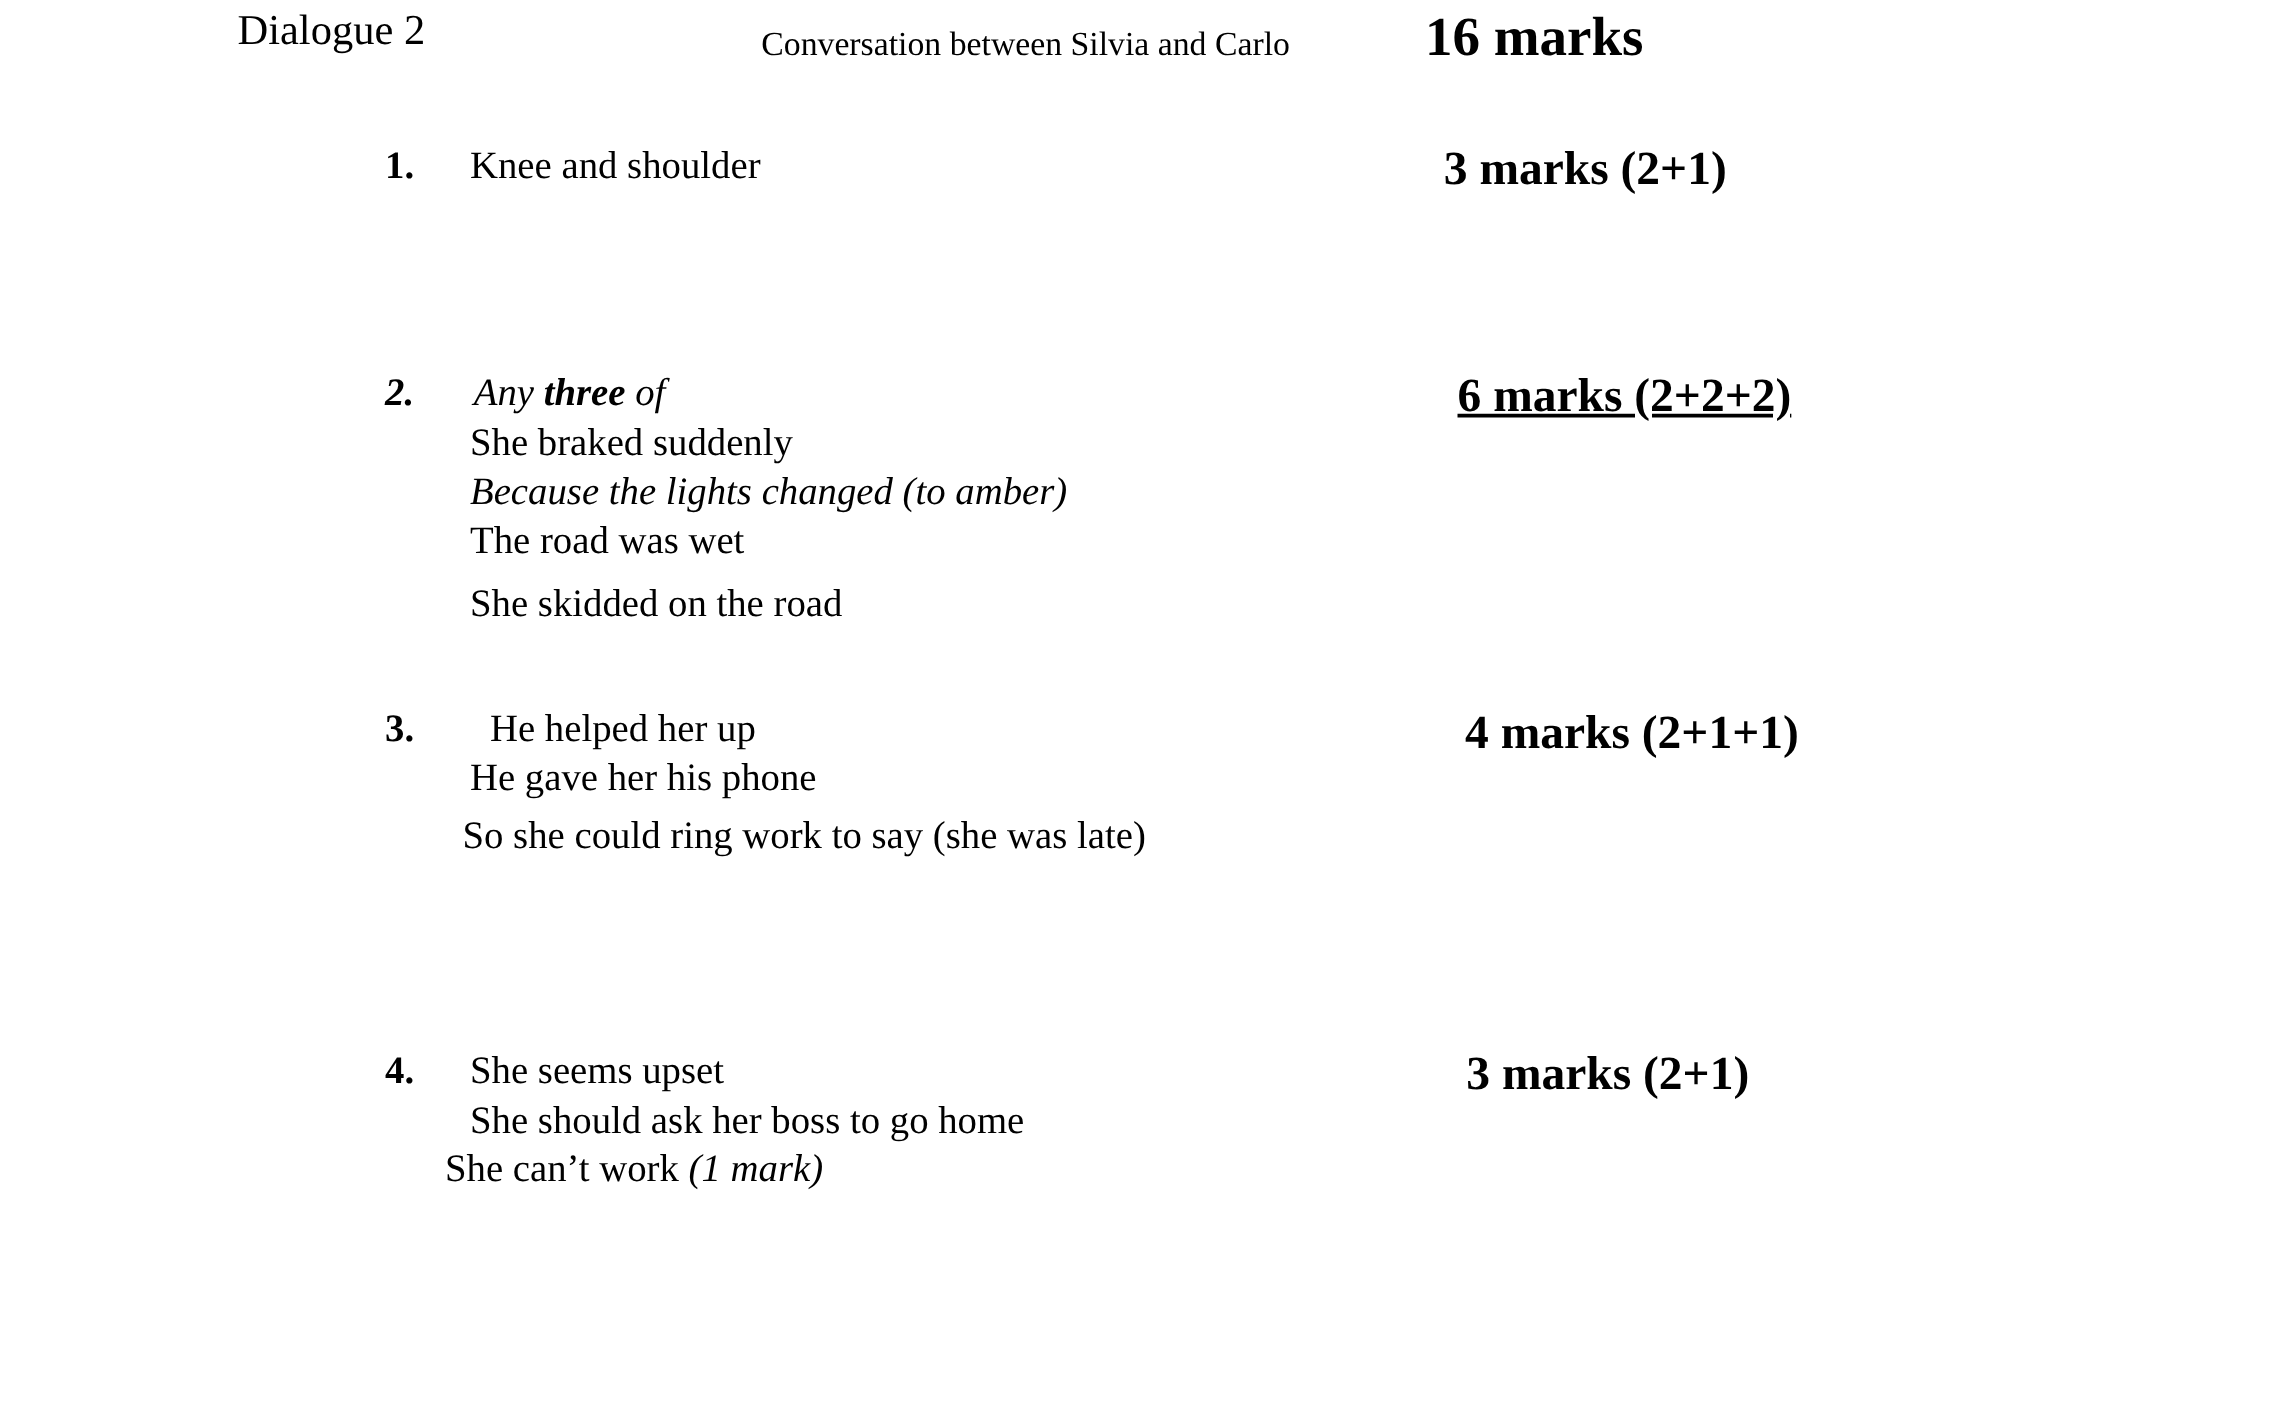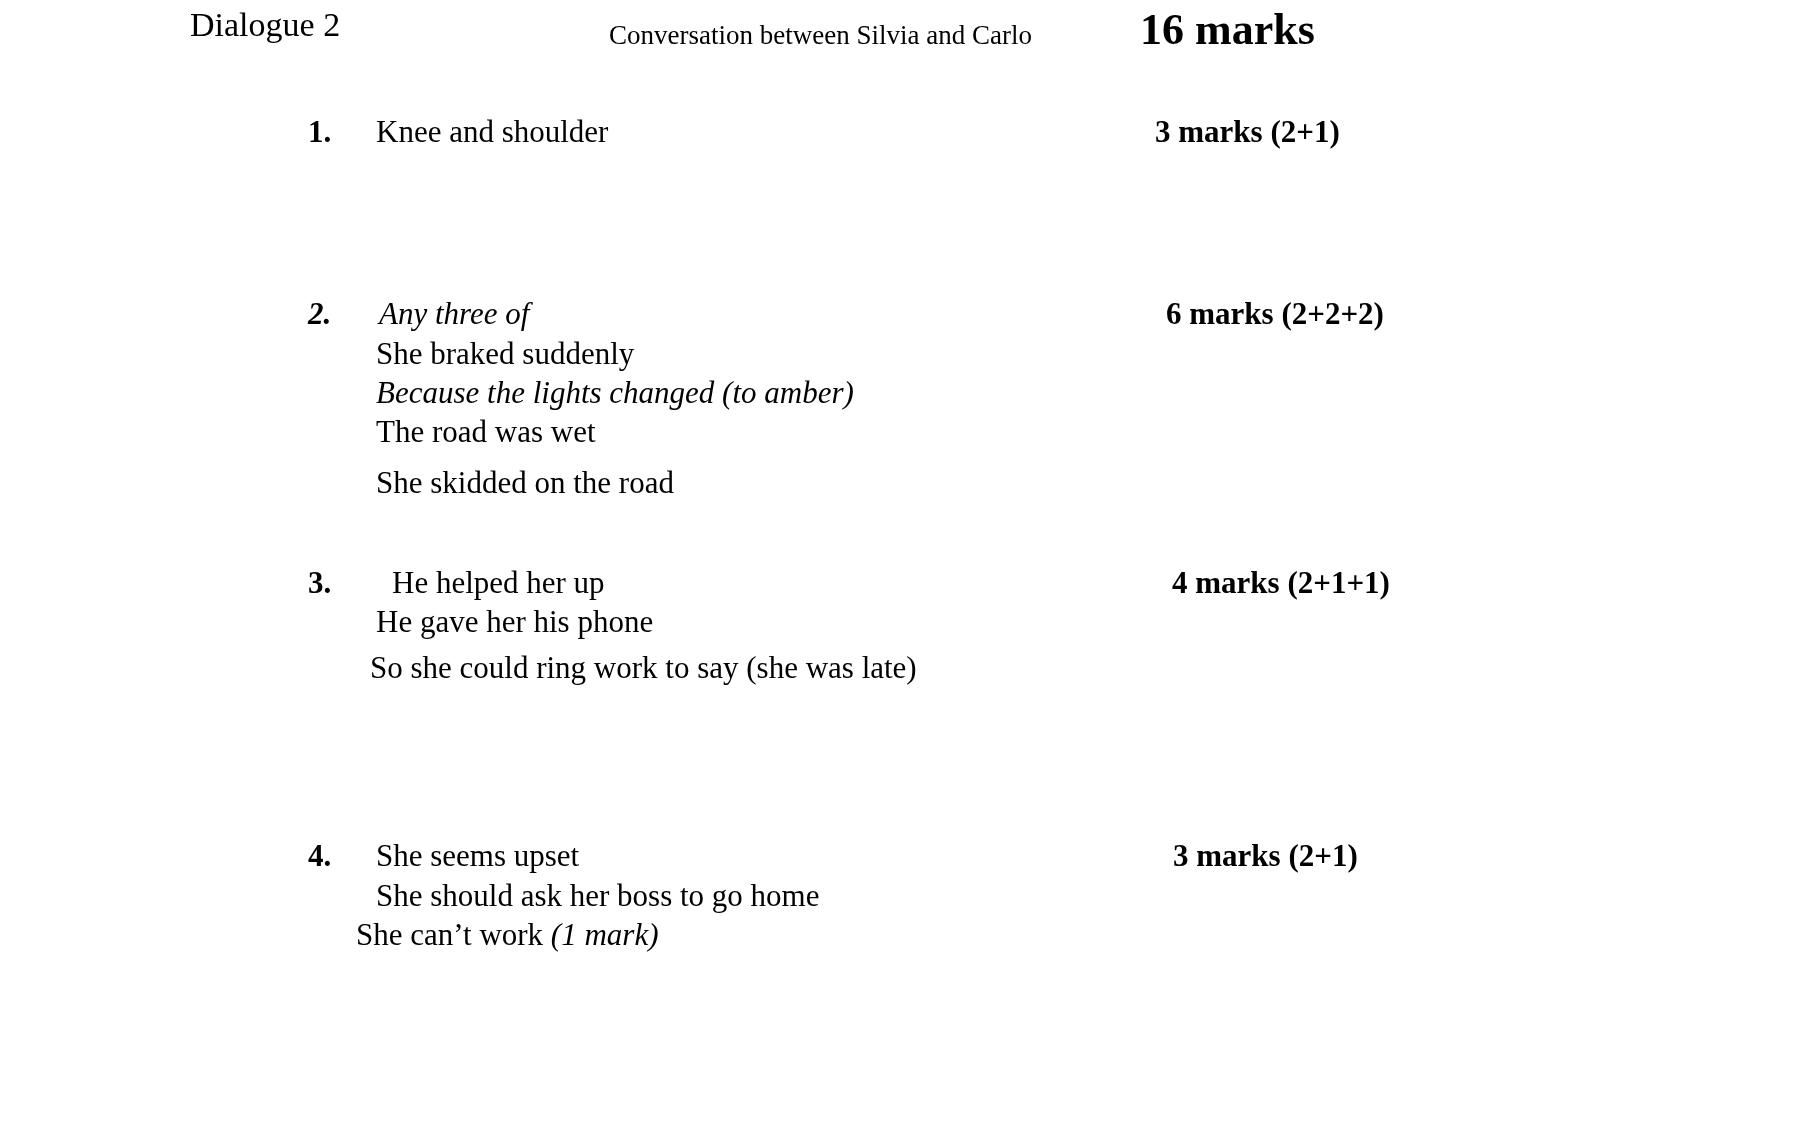--- a/index.html
+++ b/index.html
@@ -17,23 +17,23 @@
     }
     .abs { position: absolute; white-space: nowrap; line-height: 1; }
 
     .title { left: 190px; top: 8px; font-size: 34px; }
     .subtitle { left: 570px; top: 22px; font-size: 27px; margin-left: 39px; }
     .total { left: 1140px; top: 8px; font-size: 44px; font-weight: bold; }
 
     .qnum { font-size: 31px; font-weight: bold; }
     .qnum.italic { font-style: italic; }
     .ans { font-size: 31px; }
-    .marks { font-size: 31px; font-weight: bold; }
+    .marks { font-size: 38px; font-weight: bold; }
     .it { font-style: italic; margin-top: 40px; }
-    .bi { font-style: italic; font-weight: normal; }
+    .bi { font-style: italic; font-weight: bold; }
   </style>
 </head>
 <body>
 
 <div class="abs title">Dialogue 2</div>
 <div class="abs subtitle">Conversation between Silvia and Carlo</div>
 <div class="abs total">16 marks</div>
 
 <div>
   <div class="abs qnum" style="left:308px; top:116px;">1.</div>
@@ -41,21 +41,21 @@
   <div class="abs marks" style="left:1155px; top:116px;">3 marks (2+1)</div>
 </div>
 
 <div>
   <div class="abs qnum italic" style="left:308px; top:298px;">2.</div>
   <div class="abs ans" style="left:379px; top:298px;"><span class="it">Any </span><span class="bi">three</span><span class="it"> of</span></div>
   <div class="abs ans" style="left:376px; top:338px;">She braked suddenly</div>
   <div class="abs ans" style="left:376px; top:377px;font-style:italic;">Because the lights changed (to amber)</div>
   <div class="abs ans" style="left:376px; top:416px;">The road was wet</div>
   <div class="abs ans" style="left:376px; top:456px;margin-top:11px;">She skidded on the road</div>
-  <div class="abs marks" style="left:1166px; top:298px;">6 marks (2+2+2)</div>
+  <div class="abs marks" style="left:1166px; top:298px;text-decoration:underline;">6 marks (2+2+2)</div>
 </div>
 
 <div>
   <div class="abs qnum" style="left:308px; top:567px;">3.</div>
   <div class="abs ans" style="left:392px; top:567px;">He helped her up</div>
   <div class="abs ans" style="left:376px; top:606px;">He gave her his phone</div>
   <div class="abs ans" style="left:370px; top:652px;">So she could ring work to say (she was late)</div>
   <div class="abs marks" style="left:1172px; top:567px;">4 marks (2+1+1)</div>
 </div>
 

